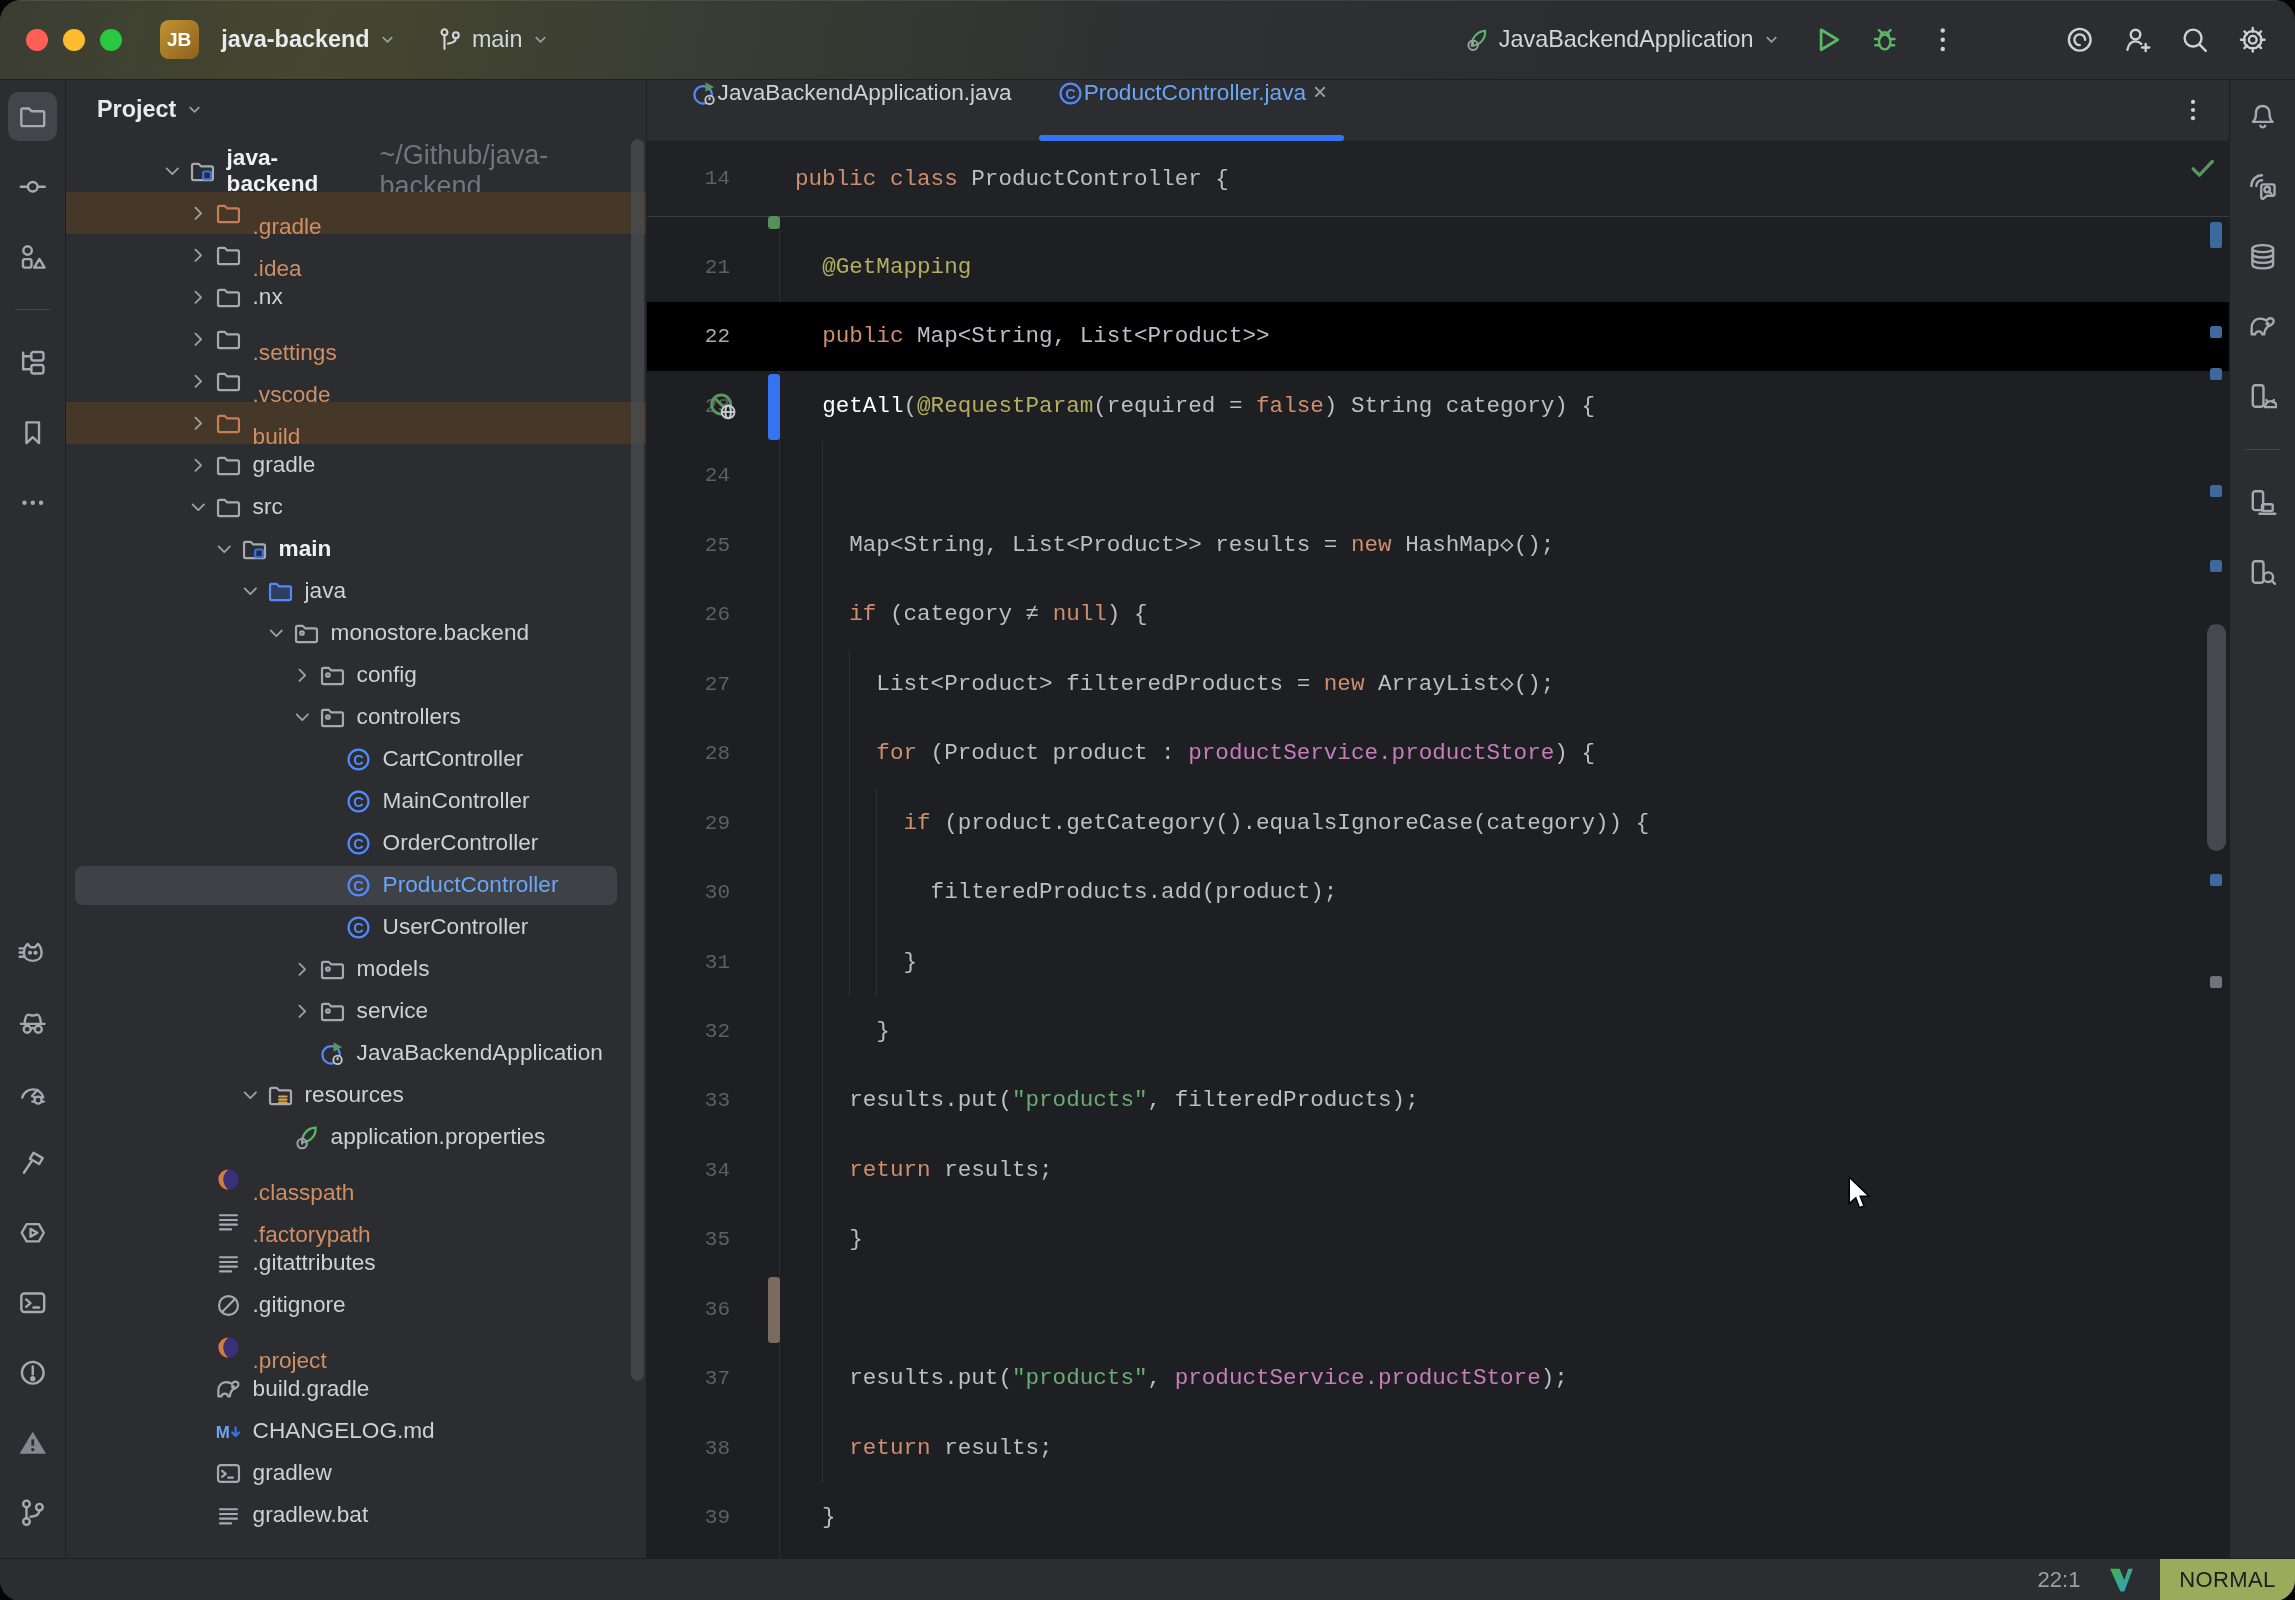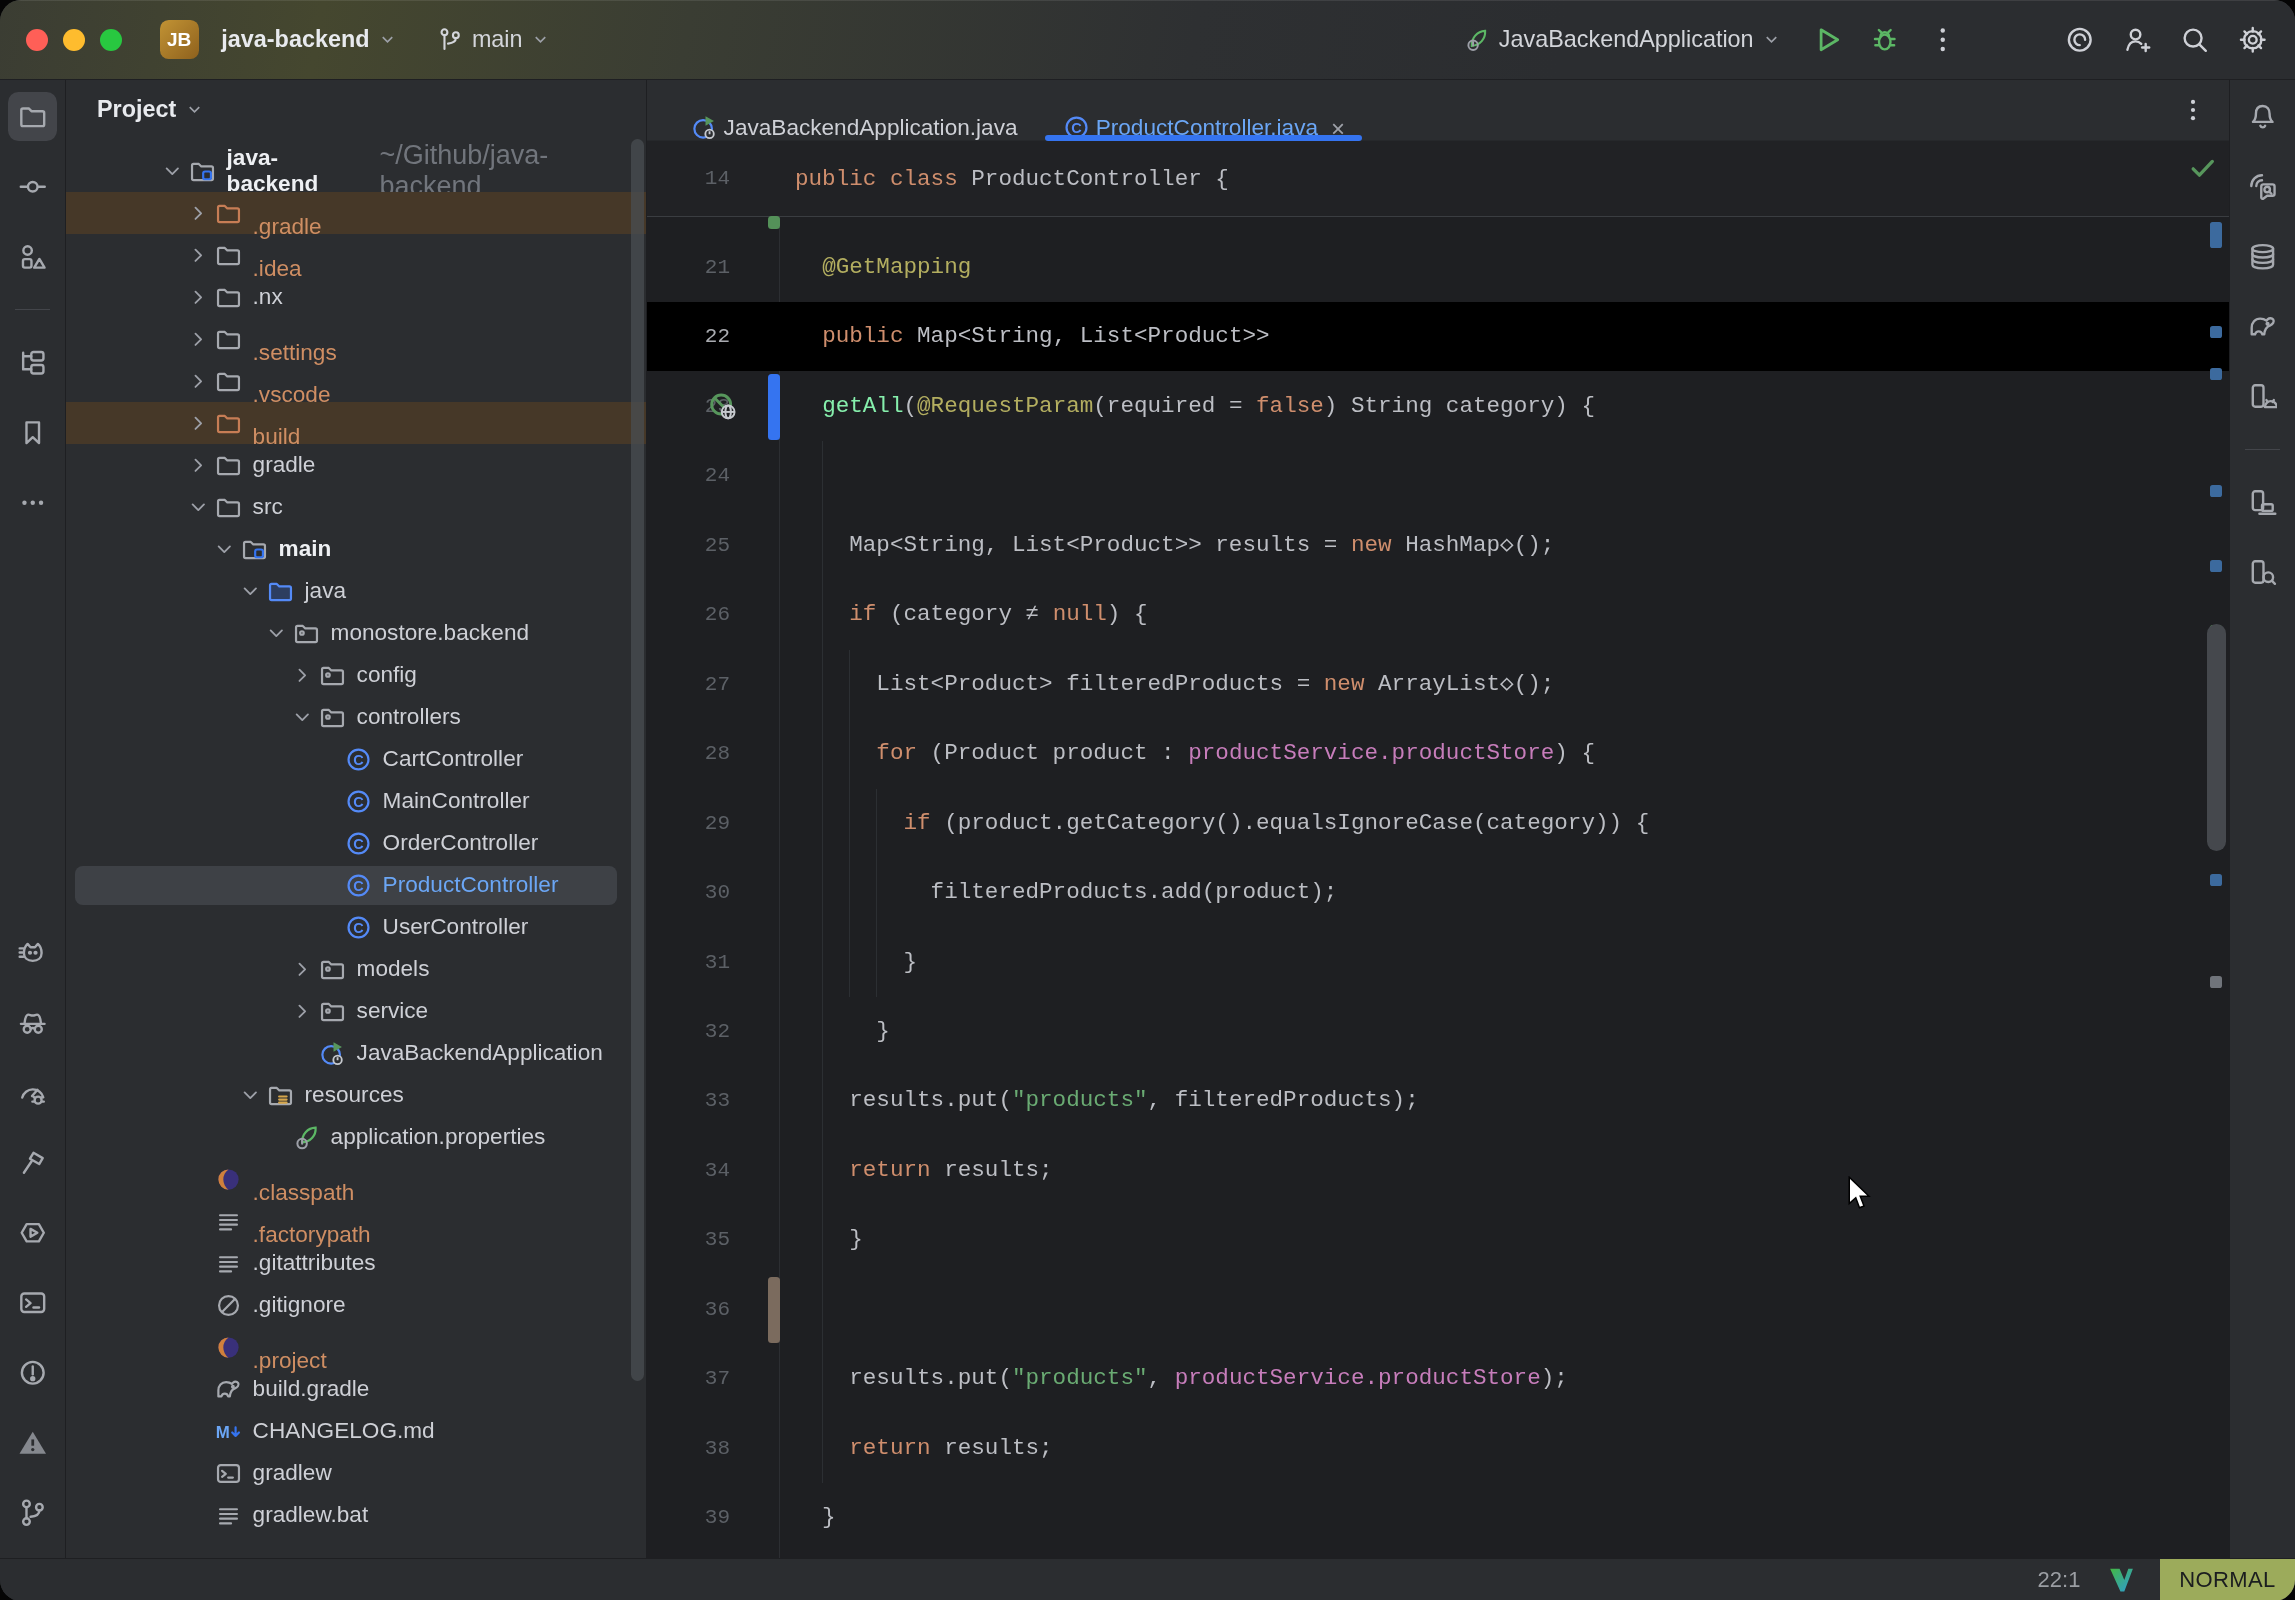--- a/index.html
+++ b/index.html
@@ -54,21 +54,21 @@
   .t-icon svg { width:27px; height:27px; display:block; }
   .t-label.orange { color:#cf8e63;margin-top:28px; }
   .t-label.bold { color:#eef0f3; font-weight:700; }
   .t-label.selected { color:#6ba6f5; }
   .t-sub { color:#71757c; margin-left:12px; font-size:27px; }
   .panel-scroll { position:absolute; right:1.7px; top:59px; width:13px; height:1242px; border-radius:7px; background:#4a4d52; opacity:.75; }
 
   
   .editor-col { flex:1; display:flex; flex-direction:column; min-width:0; background:#1e1f22; }
   .tabbar { height:61px; flex:0 0 61px; background:#2b2d30; display:flex; align-items:center; padding-left:21px; border-bottom:0.9px solid #26282b; }
-  .tab { height:61px; display:flex; align-items:flex-end; gap:6px; padding:0 22.6px; position:relative; font-size:22.6px; color:#ced0d6; cursor:default; }
+  .tab { height:61px; display:flex; align-items:flex-start; gap:0; padding:0 22.6px; position:relative; font-size:22.6px; color:#ced0d6; cursor:default; }
   .tab .ticon svg { width:27px; height:27px; display:block; }
   .tab.active { color:#6ba6f5; }
   .tab.active::after { content:""; position:absolute; left:5.2px; right:5.2px; bottom:0; height:5.2px; border-radius:3.5px; background:#3574f0; }
   .tab-close { font-size:24px; color:#9da0a8; margin-left:7px; line-height:1; }
   .tabbar-end { margin-left:auto; padding-right:22.6px; }
 
   .editor { flex:1; position:relative; overflow:hidden; background:#1e1f22;
             font-family:Liberation Mono, monospace; font-size:22.6px; color:#bcbec4; }
   .gutter-sep { position:absolute; left:132px; top:0; bottom:0; width:0.9px; background:#2c2e32; }
   .sticky { position:absolute; left:0; right:0; top:0; height:76px; background:#212225; border-bottom:0.9px solid #3a3d41; }
@@ -78,21 +78,21 @@
   .lnum { position:absolute; left:0; width:83px; text-align:right; top:0; line-height:69px; font-size:21px; color:#5c6066; }
   .sticky .lnum { line-height:76px; }
   .cline.current .lnum { color:#a9abb0; }
   .gmark { position:absolute; left:121px; width:12px; border-radius:3.5px; }
   .gicon { position:absolute; left:61px; top:19px; width:31px; height:31px; }
   .gicon svg { width:31px; height:31px; }
   .ctext { position:absolute; left:148px; top:0; line-height:69px; white-space:pre; }
   .sticky .ctext { line-height:76px; }
   .tok-kw  { color:#cf8e6d; }
   .tok-pl  { color:#bcbec4; }
-  .tok-mth { color:#86efac; }
+  .tok-mth { color:#ffffff; }
   .tok-ann { color:#b3ae60; }
   .tok-str { color:#6aab73; }
   .tok-fld { color:#c77dbb; }
   .guide { position:absolute; width:0.9px; background:#2c2f33; }
   .check-ok { position:absolute; top:12px; right:12px; }
   .check-ok svg { width:29.5px; height:29.5px; }
   .smark { position:absolute; left:1563px; width:12px; border-radius:2.6px; }
   .vscroll { position:absolute; left:1560px; top:483px; width:19px; height:227px; border-radius:9.6px; background:#45484d; }
   .mouse-cursor { position:absolute; left:1198px; top:1035px; }
 

